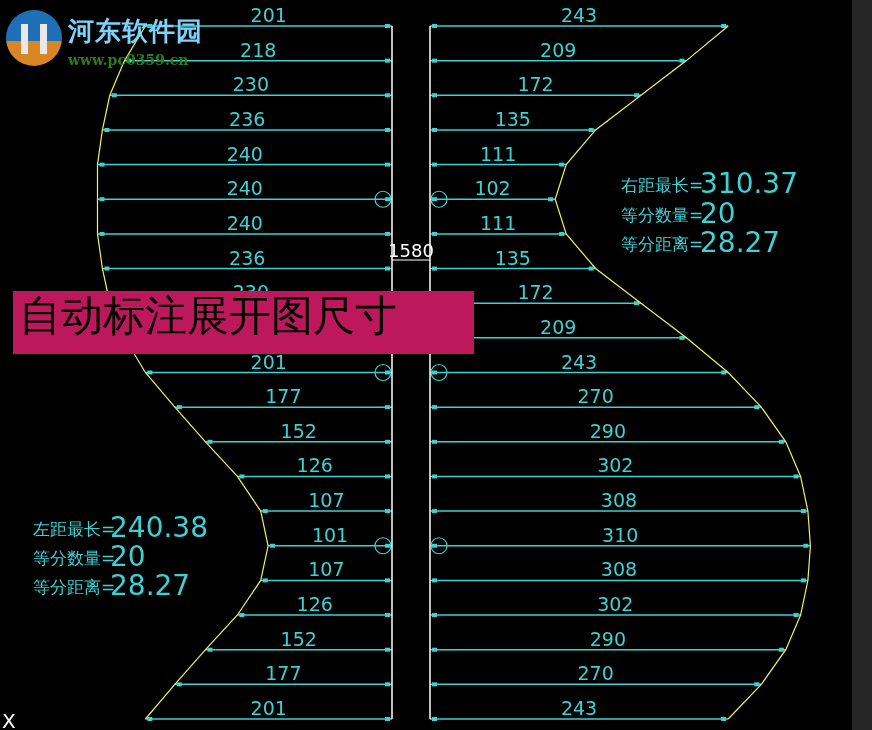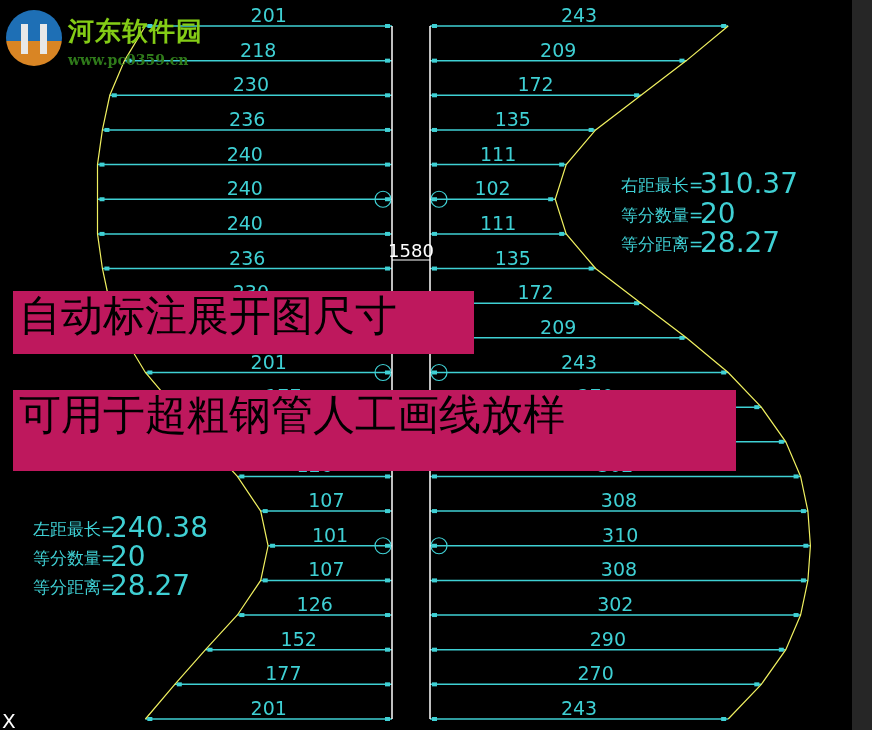--- a/index.html
+++ b/index.html
@@ -7,21 +7,21 @@
   #canvas { position: absolute; left: 0; top: 0; width: 852px; height: 730px; background: #000; }
   #right-strip { position: absolute; left: 852px; top: 0; width: 20px; height: 730px; background: #262626; }
   svg text.dim { font-family: "DejaVu Sans", sans-serif; font-size: 19px; fill: #3fd0d4; }
   svg text.info { font-family: "DejaVu Sans", sans-serif; fill: #3fd0d4; }
   .banner { position: absolute; background: #be185d; color: #000; font-family: "DejaVu Serif", serif; }
   #banner1 { left: 13px; top: 291px; width: 461px; height: 63px; font-size: 42px; line-height: 50px; padding-left: 6px; box-sizing: border-box; }
   #banner2 { left: 13px; top: 390px; width: 723px; height: 81px; font-size: 42px; line-height: 50px; padding-left: 6px; box-sizing: border-box; }
   #watermark { position: absolute; left: 6px; top: 8px; width: 260px; height: 60px; }
   #wm-logo { position: absolute; left: 0; top: 2px; width: 56px; height: 56px; border-radius: 50%; background: linear-gradient(#1e6fb5 0 55%, #d98524 55% 100%); }
   #wm-logo::after { content: ""; position: absolute; left: 15px; top: 14px; width: 26px; height: 30px; border-left: 7px solid #e8e8e8; border-right: 7px solid #e8e8e8; box-sizing: border-box; }
-  #wm-title { position: absolute; left: 62px; top: 6px; font-family: "DejaVu Serif", serif; font-weight: bold; font-size: 26px; color: #84cc16; letter-spacing: 1px; }
+  #wm-title { position: absolute; left: 62px; top: 6px; font-family: "DejaVu Serif", serif; font-weight: bold; font-size: 26px; color: #7dd3fc; letter-spacing: 1px; }
   #wm-url { position: absolute; left: 62px; top: 44px; font-family: "DejaVu Serif", serif; font-weight: bold; font-size: 14px; color: #2f7a1a; }
 </style>
 </head>
 <body>
 
 <div id="canvas">
   <svg id="draw" width="852" height="730" xmlns="http://www.w3.org/2000/svg">
     <g id="g-lines">
         <line x1="145.373" y1="26" x2="392" y2="26" stroke="#3fd0d4" stroke-width="1.5"></line>
         <line x1="430" y1="26" x2="728.1610000000001" y2="26" stroke="#3fd0d4" stroke-width="1.5"></line>
@@ -229,16 +229,15 @@
     <text x="2" y="728" font-size="20" fill="#ffffff" font-family="DejaVu Sans, sans-serif">X</text>
   </svg>
 
   <div id="watermark">
     <div id="wm-logo"></div>
     <div id="wm-title">河东软件园</div>
     <div id="wm-url">www.pc0359.cn</div>
   </div>
 
   <div id="banner1" class="banner">自动标注展开图尺寸</div>
-  <div id="banner2" class="banner">可用于超粗钢管人工画线放样</div>
 </div>
 
 <div id="right-strip"></div>
 
 </body></html>

